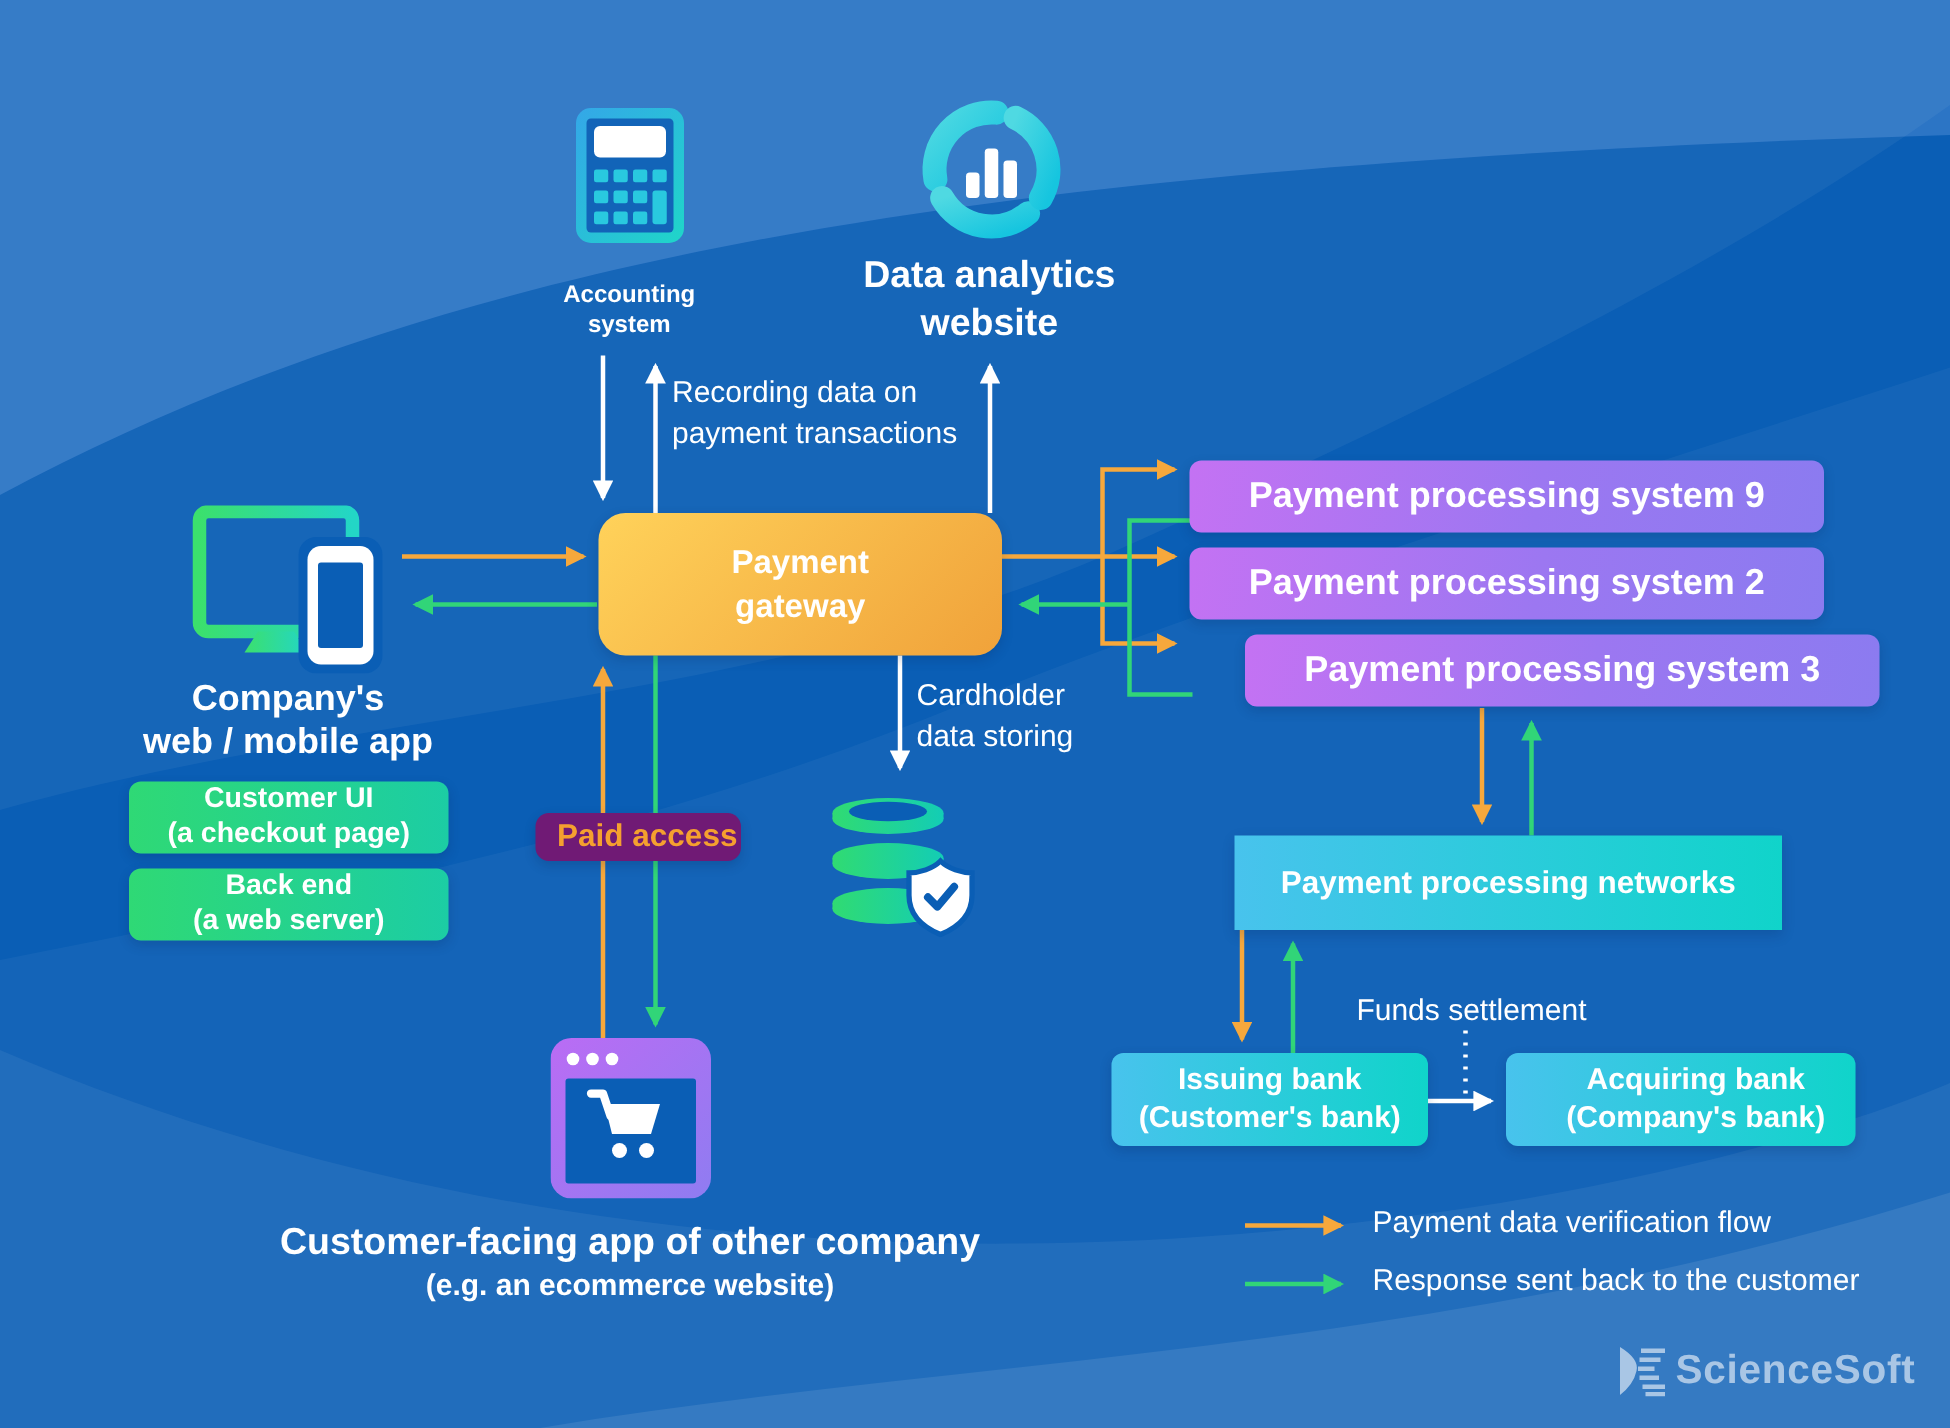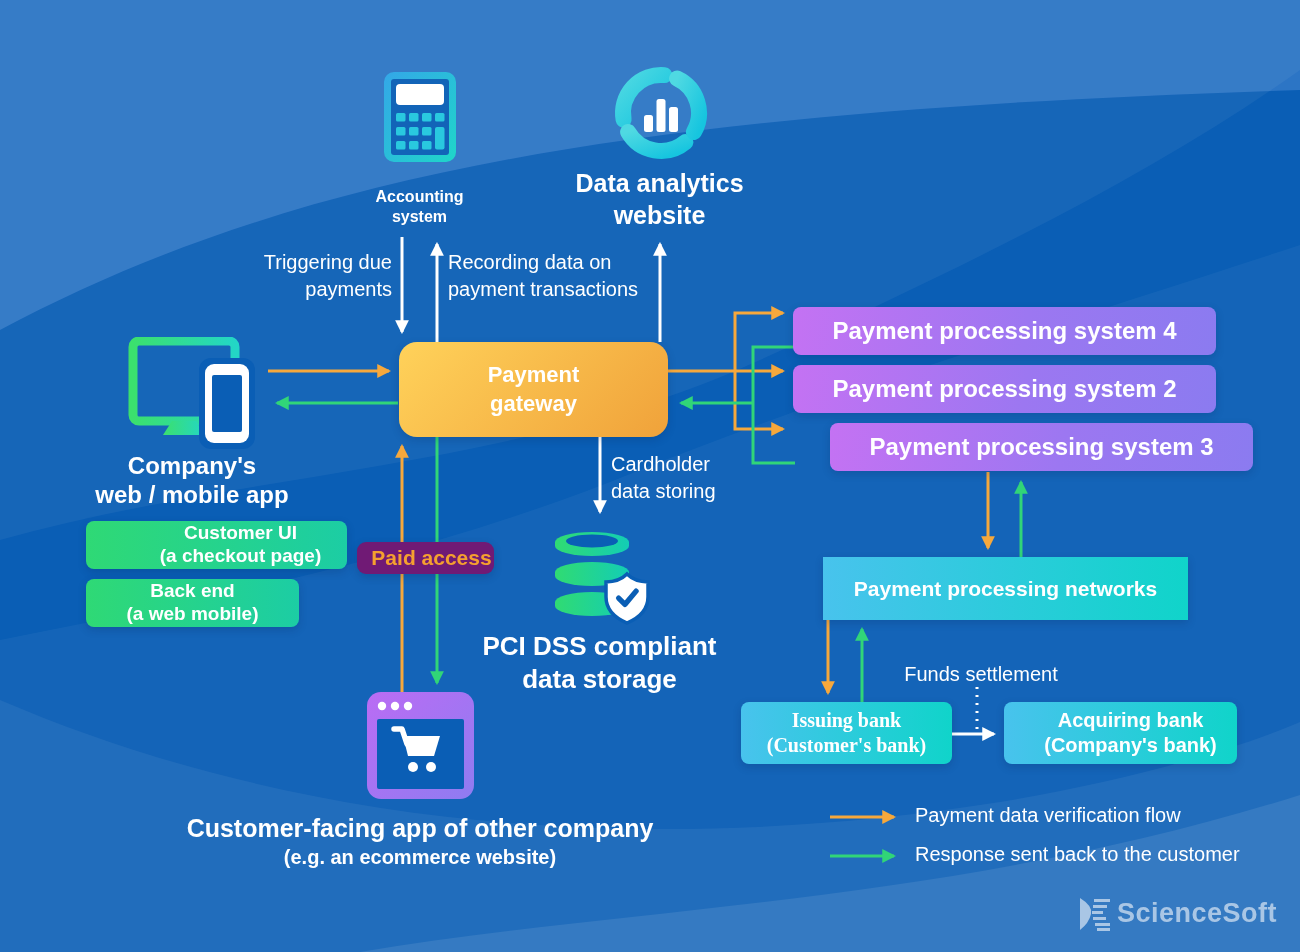--- a/index.html
+++ b/index.html
@@ -31,28 +31,28 @@
   .networks{
     left:823px;top:557px;width:365px;height:63px;border-radius:0;
     background:linear-gradient(90deg,#48C3ED 0%,#10D4CA 100%);
     font-size:21px;
   }
   .bank{
     top:702px;height:62px;border-radius:8px;
     background:linear-gradient(90deg,#48C3ED 0%,#10D4CA 100%);
     font-size:20px;line-height:1.25;
   }
-  .issuing{left:741px;width:211px;font-family:Liberation Serif, serif;}
+  .issuing{left:741px;width:211px;}
   .acquiring{left:1004px;width:213px;padding-left:20px;}
   .greenbox{
     left:86px;width:213px;height:48px;border-radius:8px;
     background:linear-gradient(90deg,#2FD975 0%,#1CCDA4 100%);
     font-size:19px;line-height:1.2;
   }
-  .gb1{top:521px;padding-left:48px;} .gb2{top:579px;}
+  .gb1{top:521px;} .gb2{top:579px;}
   .paid{
     left:357px;top:542px;width:125px;height:32px;border-radius:9px;
     background:#701a75;color:#F5A02F;font-size:21px;box-shadow:0 3px 8px rgba(3,30,70,.2);padding-left:12px;
   }
   .t-accounting{left:312px;top:167px;width:215px;text-align:center;font-weight:bold;font-size:16px;line-height:1.28;margin-top:20px;}
   .t-analytics{left:552px;top:167px;width:215px;text-align:center;font-weight:bold;font-size:25px;line-height:1.28;}
   .t-company{left:72px;top:452px;width:240px;text-align:center;font-weight:bold;font-size:24px;line-height:1.2;}
   .t-storage{left:452px;top:630px;width:295px;text-align:center;font-weight:bold;font-size:26px;line-height:1.25;}
   .t-ecom{left:135px;top:814px;width:570px;text-align:center;font-weight:bold;font-size:25px;}
   .t-ecom-sub{left:135px;top:846px;width:570px;text-align:center;font-weight:bold;font-size:20px;}
@@ -218,46 +218,42 @@
       </g>
     <rect x="10" y="27" width="87" height="70" rx="2" fill="#0A5EB5"></rect>
     <path d="M36,44 L73,44 L67,64 L41,64 Z" fill="#fff"></path>
     <path d="M27,37 L35,37 L40,52" fill="none" stroke="#fff" stroke-width="5.5" stroke-linecap="round" stroke-linejoin="round"></path>
     <circle cx="46" cy="75" r="5" fill="#fff"></circle>
       <circle cx="64" cy="75" r="5" fill="#fff"></circle>
   </svg>
 
   <div class="node gateway">Payment
 gateway</div>
-  <div class="node processor proc1">Payment processing system 4</div>
+  <div class="node processor proc1">Payment processing system 9</div>
   <div class="node processor proc2">Payment processing system 2</div>
   <div class="node processor proc3">Payment processing system 3</div>
   <div class="node networks">Payment processing networks</div>
   <div class="node bank issuing">Issuing bank
 (Customer's bank)</div>
   <div class="node bank acquiring">Acquiring bank
 (Company's bank)</div>
   <div class="node greenbox gb1">Customer UI
 (a checkout page)</div>
   <div class="node greenbox gb2">Back end
-(a web mobile)</div>
+(a web server)</div>
   <div class="node paid">Paid access</div>
 
   <div class="label t-accounting">Accounting
 system</div>
   <div class="label t-analytics">Data analytics
 website</div>
   <div class="label t-company">Company's
 web / mobile app</div>
-  <div class="label t-storage">PCI DSS compliant
-data storage</div>
   <div class="label t-ecom">Customer-facing app of other company</div>
   <div class="label t-ecom-sub">(e.g. an ecommerce website)</div>
-  <div class="label t-trigger">Triggering due
-payments</div>
   <div class="label t-record">Recording data on
 payment transactions</div>
   <div class="label t-cardholder">Cardholder
 data storing</div>
   <div class="label t-funds">Funds settlement</div>
   <div class="label t-legend1">Payment data verification flow</div>
   <div class="label t-legend2">Response sent back to the customer</div>
 
   <svg class="icon" style="left:1078px;top:897px;" width="34" height="34" viewBox="0 0 34 34">
     <g fill="#A9C6E5">

